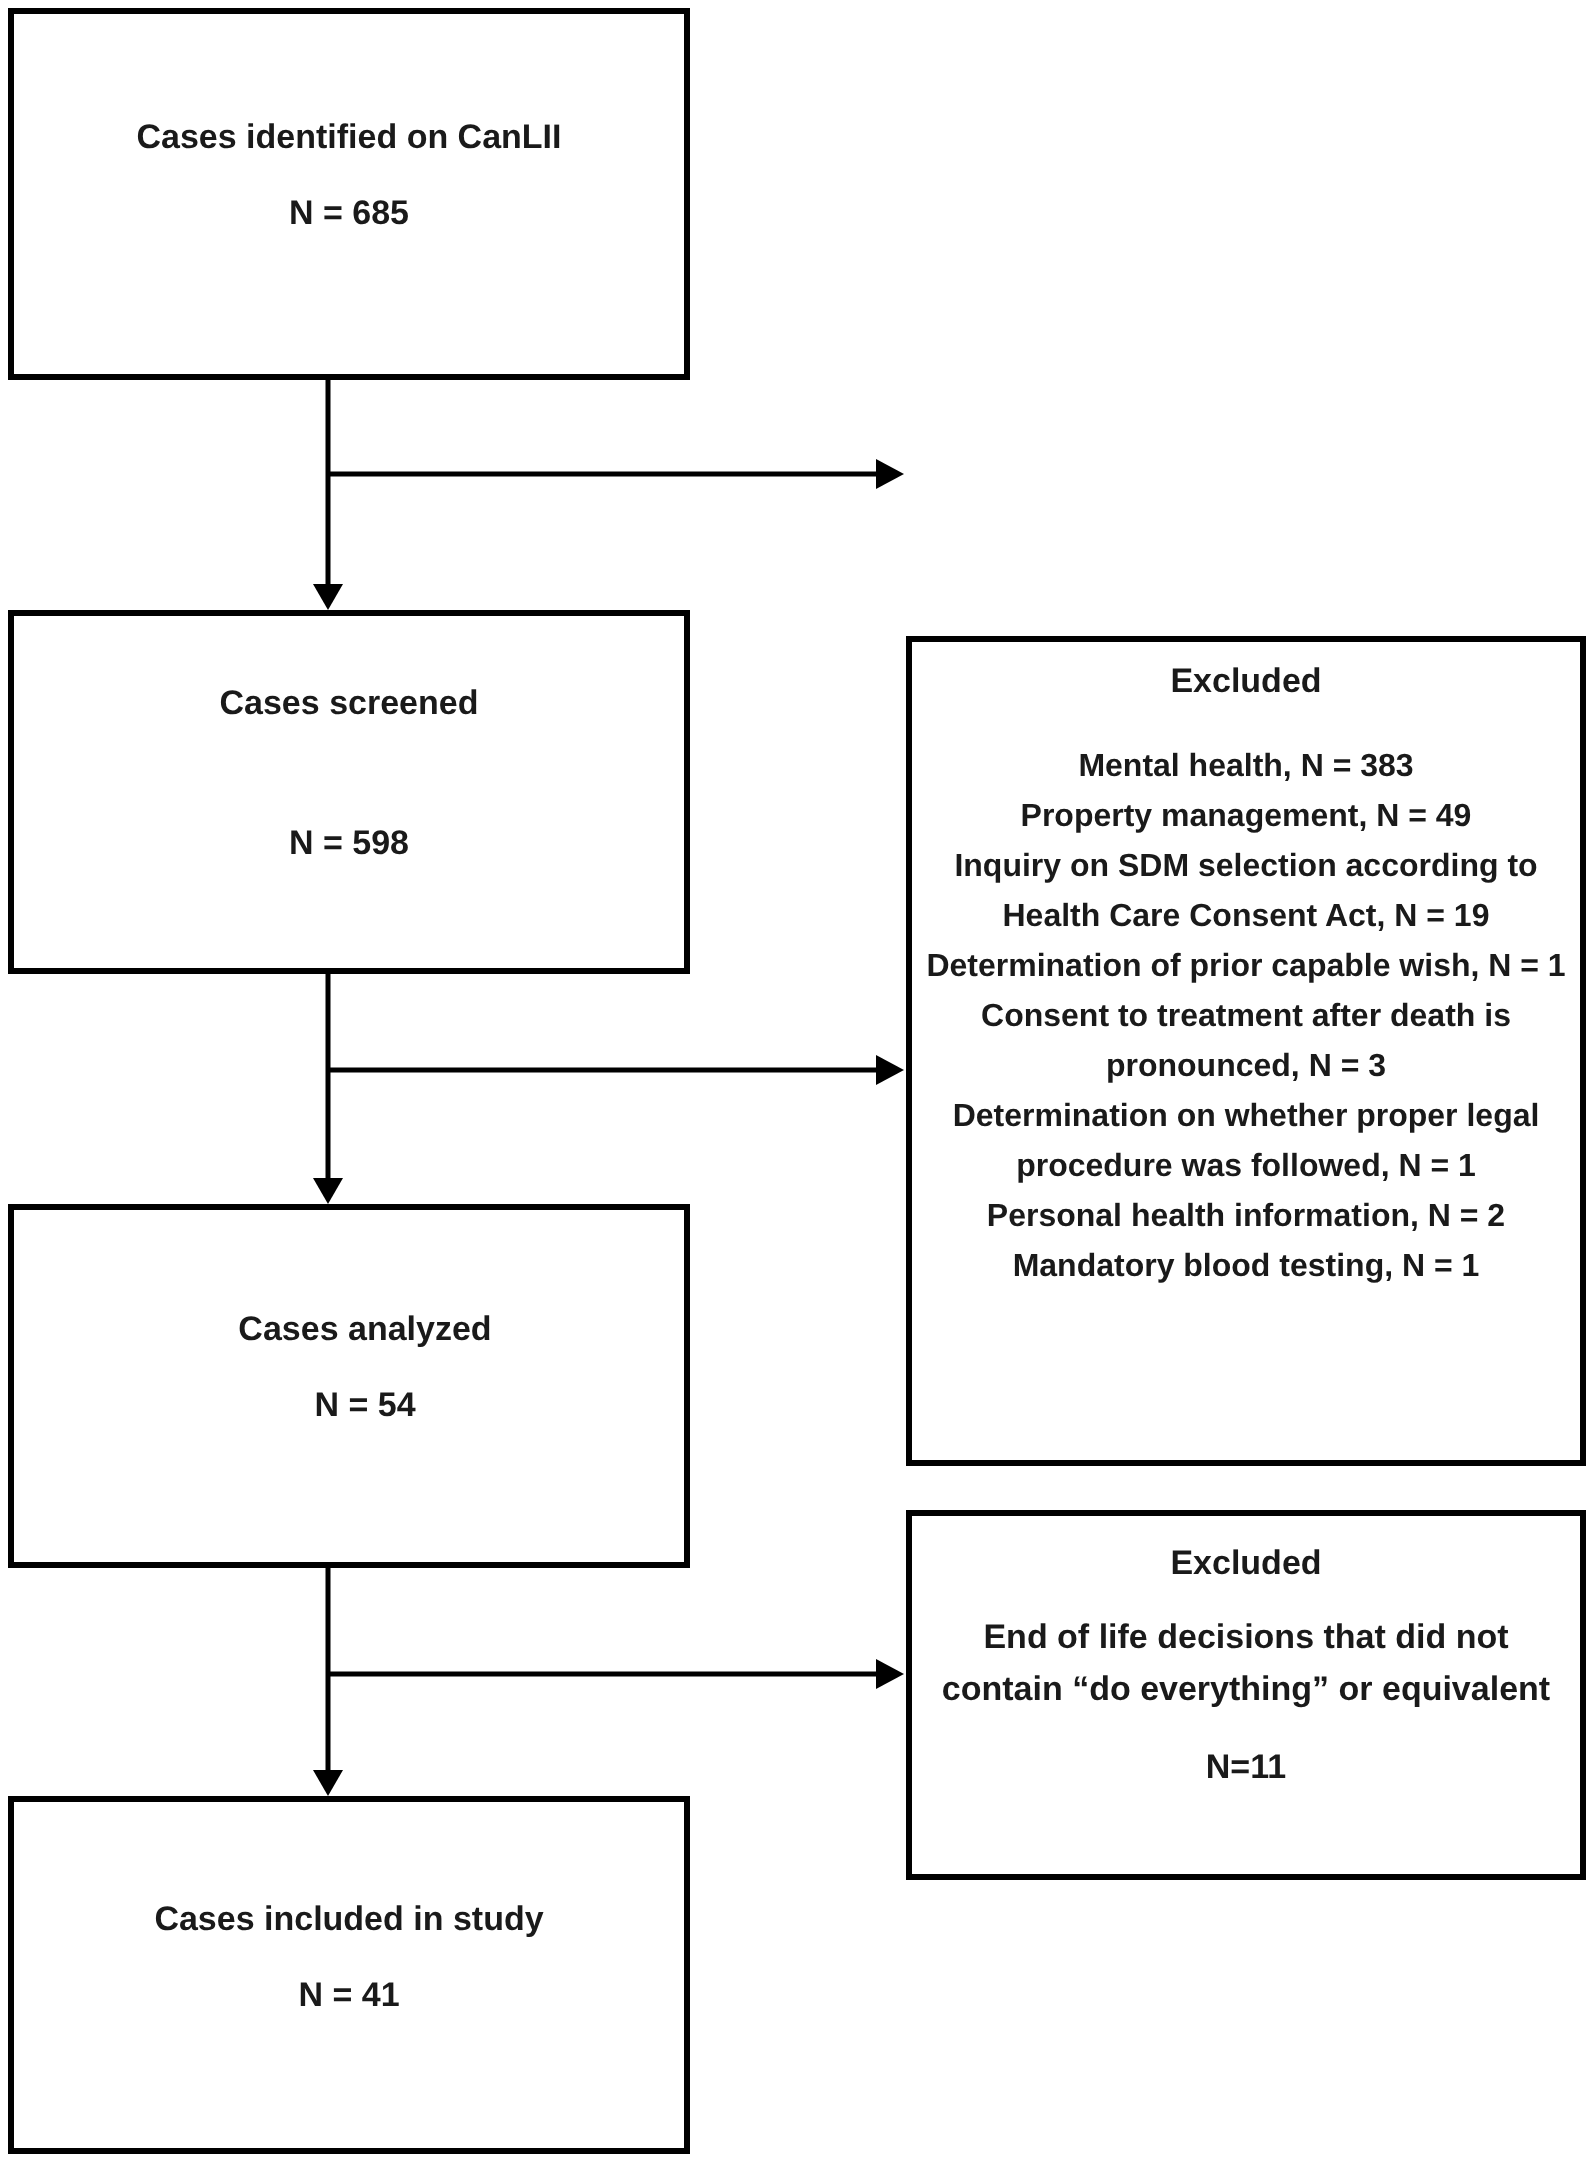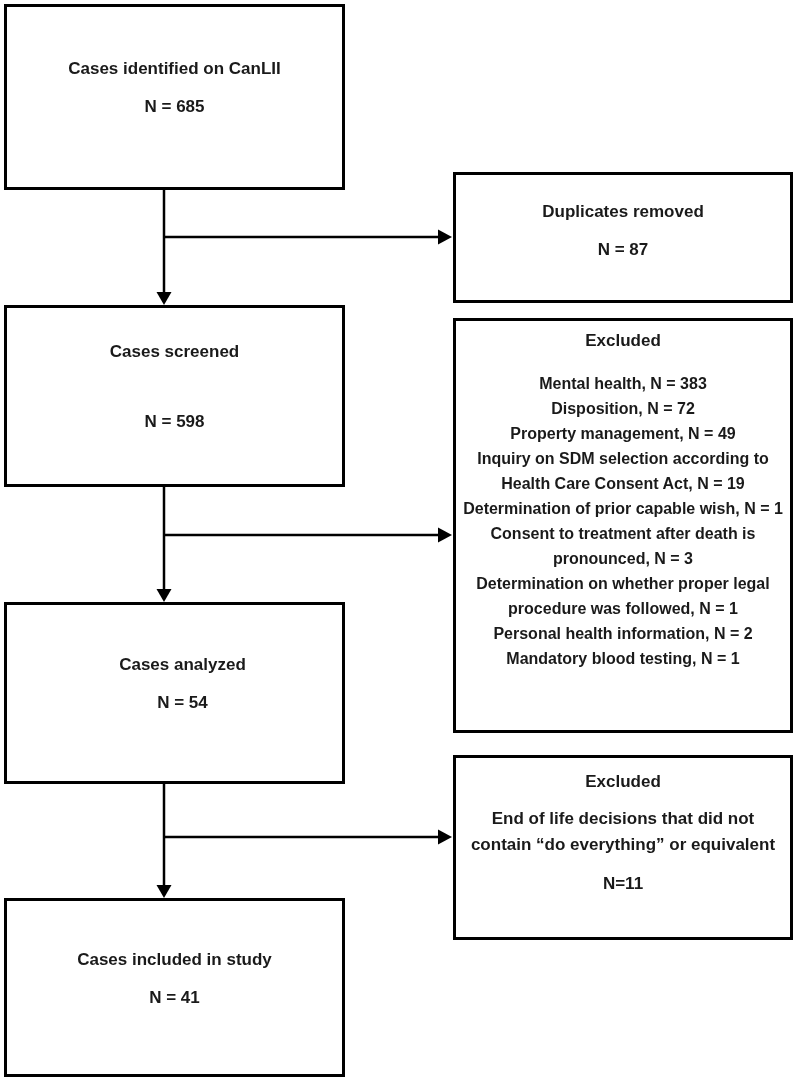--- a/index.html
+++ b/index.html
@@ -125,29 +125,24 @@
   <div class="box lbox" id="box-l3">
     <div class="label">Cases analyzed</div>
     <div class="count">N = 54</div>
   </div>
 
   <div class="box lbox" id="box-l4">
     <div class="label">Cases included in study</div>
     <div class="count">N = 41</div>
   </div>
 
-  <div class="box rbox" id="box-r1">
-    <div class="box-title">Duplicates removed</div>
-    <div class="count">N = 87</div>
-  </div>
 
   <div class="box rbox" id="box-r2">
     <div class="box-title">Excluded</div>
     <div class="x-item">Mental health, N = 383</div>
-    <div class="x-item">Disposition, N = 72</div>
     <div class="x-item">Property management, N = 49</div>
     <div class="x-item">Inquiry on SDM selection according to Health Care Consent Act, N = 19</div>
     <div class="x-item">Determination of prior capable wish, N = 1</div>
     <div class="x-item">Consent to treatment after death is pronounced, N = 3</div>
     <div class="x-item">Determination on whether proper legal procedure was followed, N = 1</div>
     <div class="x-item">Personal health information, N = 2</div>
     <div class="x-item">Mandatory blood testing, N = 1</div>
   </div>
 
   <div class="box rbox" id="box-r3">

